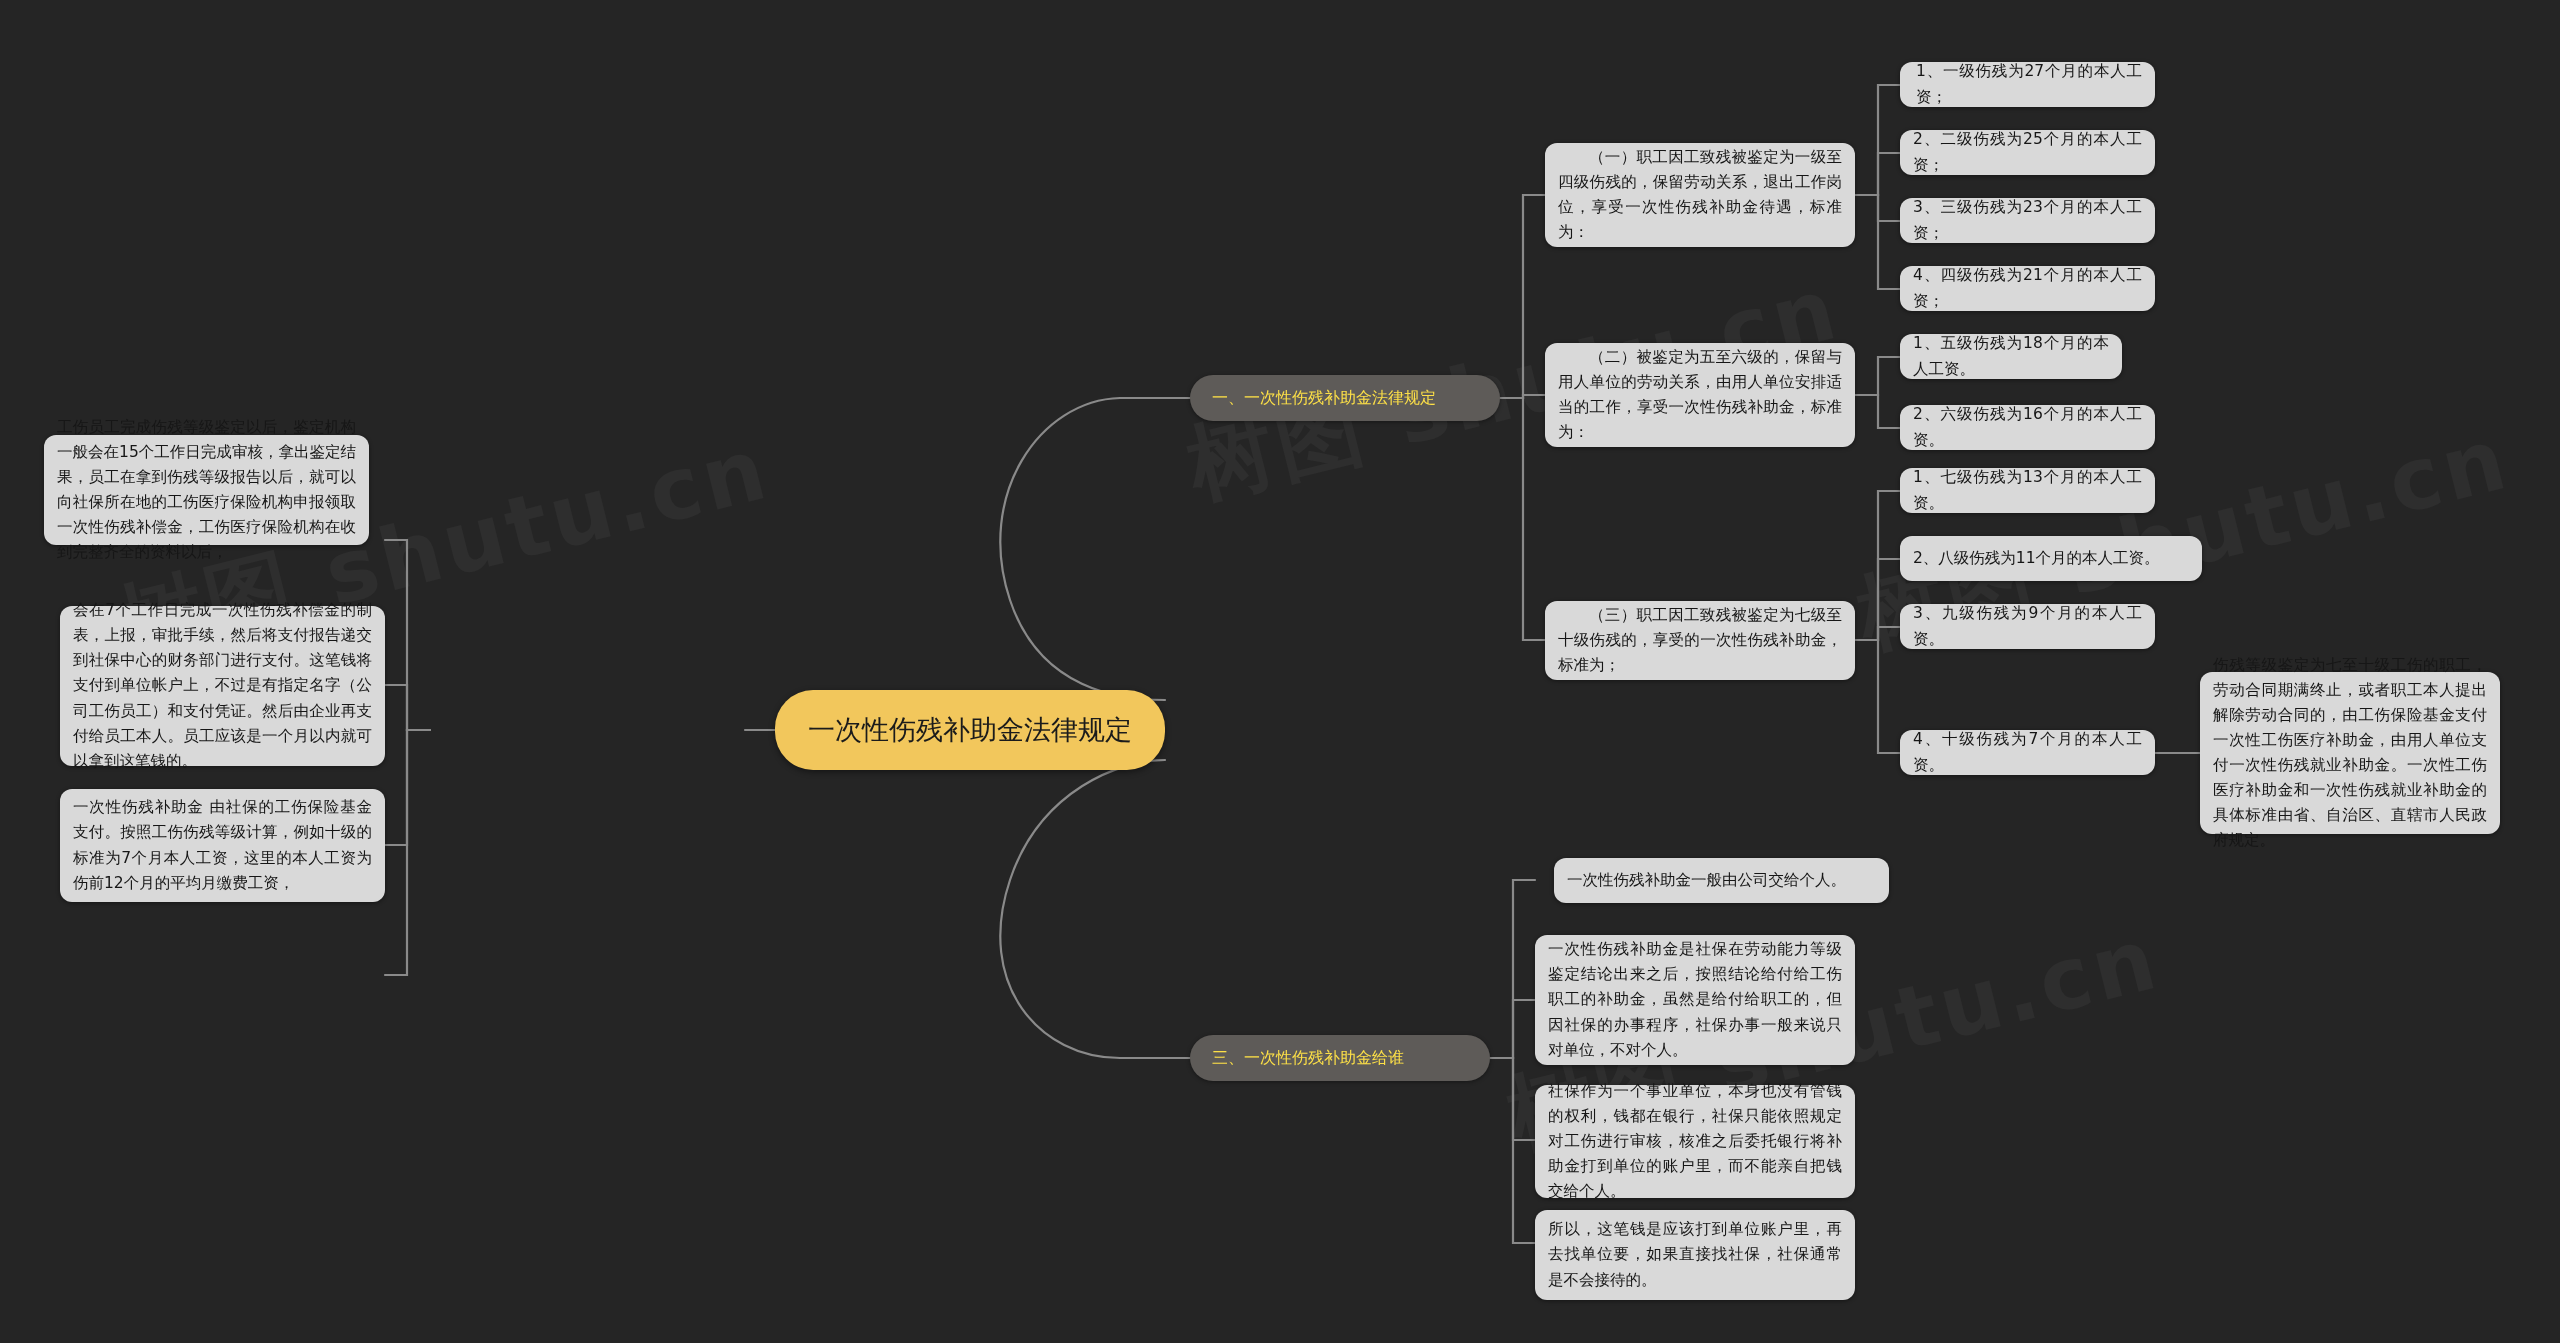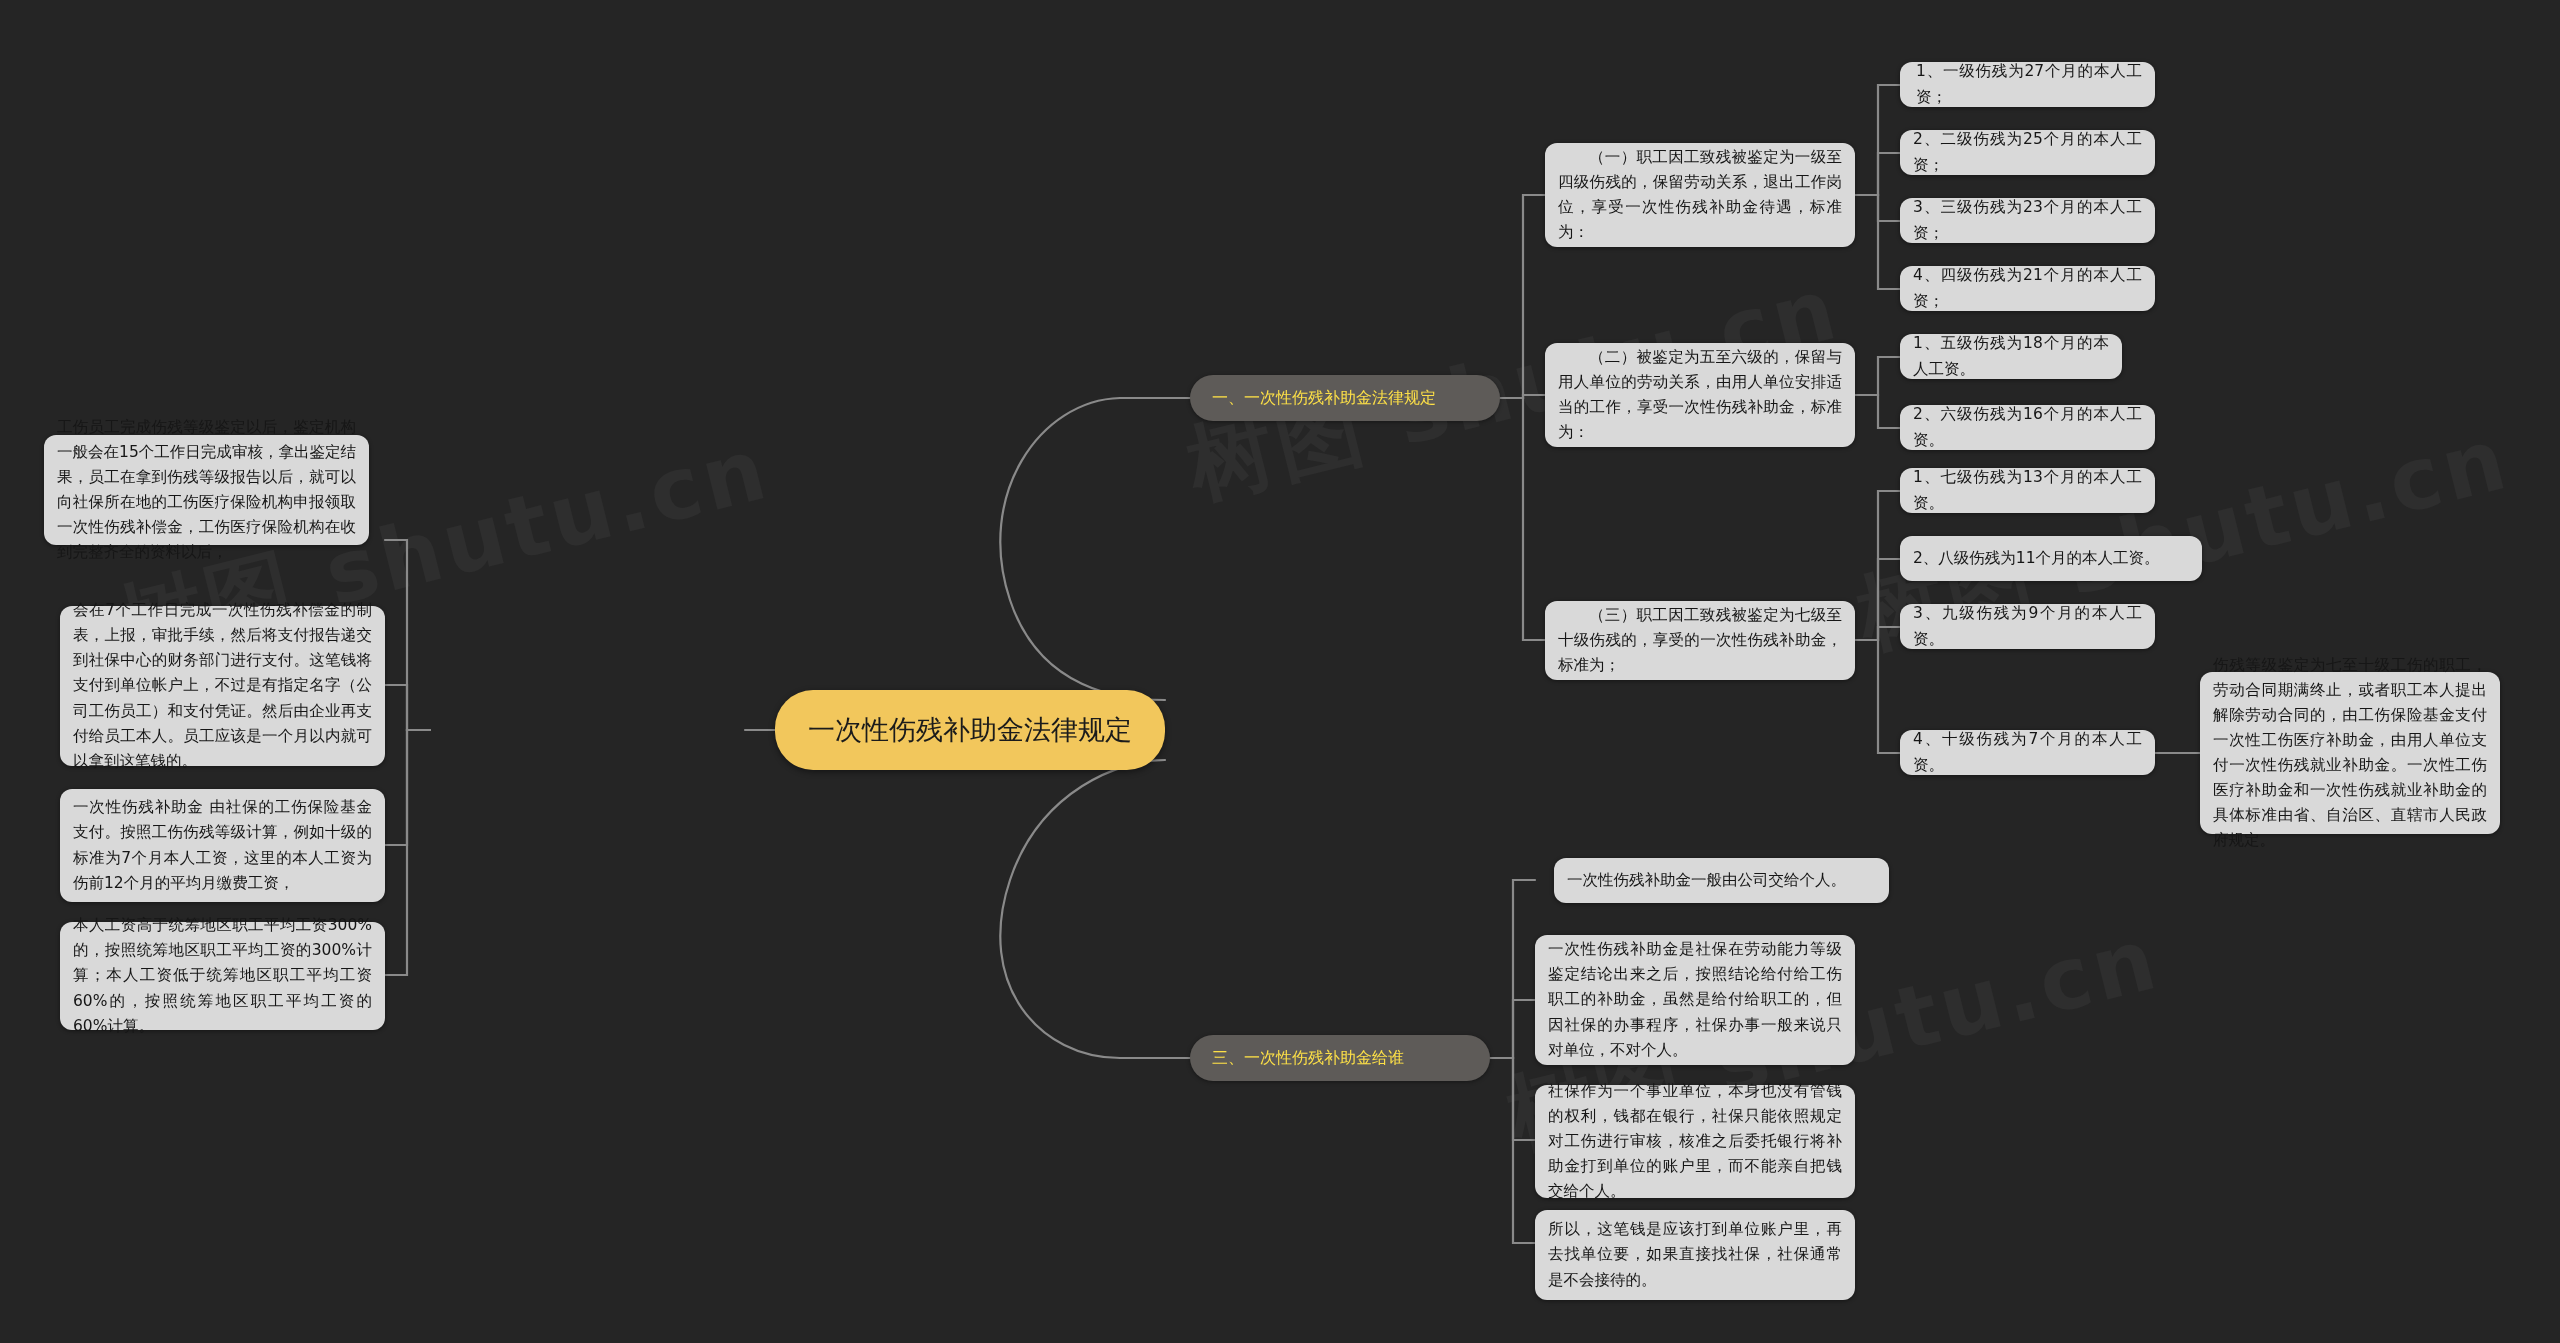--- a/index.html
+++ b/index.html
@@ -197,23 +197,20 @@
 
   <div class="node card" style="left:44px; top:435px; width:325px; height:110px;">
     <span class="txt">工伤员工完成伤残等级鉴定以后，鉴定机构一般会在15个工作日完成审核，拿出鉴定结果，员工在拿到伤残等级报告以后，就可以向社保所在地的工伤医疗保险机构申报领取一次性伤残补偿金，工伤医疗保险机构在收到完整齐全的资料以后，</span>
   </div>
   <div class="node card" style="left:60px; top:606px; width:325px; height:160px;">
     <span class="txt">会在7个工作日完成一次性伤残补偿金的制表，上报，审批手续，然后将支付报告递交到社保中心的财务部门进行支付。这笔钱将支付到单位帐户上，不过是有指定名字（公司工伤员工）和支付凭证。然后由企业再支付给员工本人。员工应该是一个月以内就可以拿到这笔钱的。</span>
   </div>
   <div class="node card" style="left:60px; top:789px; width:325px; height:113px;">
     <span class="txt">一次性伤残补助金 由社保的工伤保险基金支付。按照工伤伤残等级计算，例如十级的标准为7个月本人工资，这里的本人工资为伤前12个月的平均月缴费工资，</span>
   </div>
-  <div class="node card" style="left:60px; top:922px; width:325px; height:108px;">
-    <span class="txt">本人工资高于统筹地区职工平均工资300%的，按照统筹地区职工平均工资的300%计算；本人工资低于统筹地区职工平均工资60%的，按照统筹地区职工平均工资的60%计算。</span>
-  </div>
 
   <div class="node card single" style="left:1535px; top:858px; width:335px; height:45px;margin-left:19px;">
     <span class="txt">一次性伤残补助金一般由公司交给个人。</span>
   </div>
   <div class="node card" style="left:1535px; top:935px; width:320px; height:130px;">
     <span class="txt">一次性伤残补助金是社保在劳动能力等级鉴定结论出来之后，按照结论给付给工伤职工的补助金，虽然是给付给职工的，但因社保的办事程序，社保办事一般来说只对单位，不对个人。</span>
   </div>
   <div class="node card" style="left:1535px; top:1085px; width:320px; height:113px;">
     <span class="txt">社保作为一个事业单位，本身也没有管钱的权利，钱都在银行，社保只能依照规定对工伤进行审核，核准之后委托银行将补助金打到单位的账户里，而不能亲自把钱交给个人。</span>
   </div>

